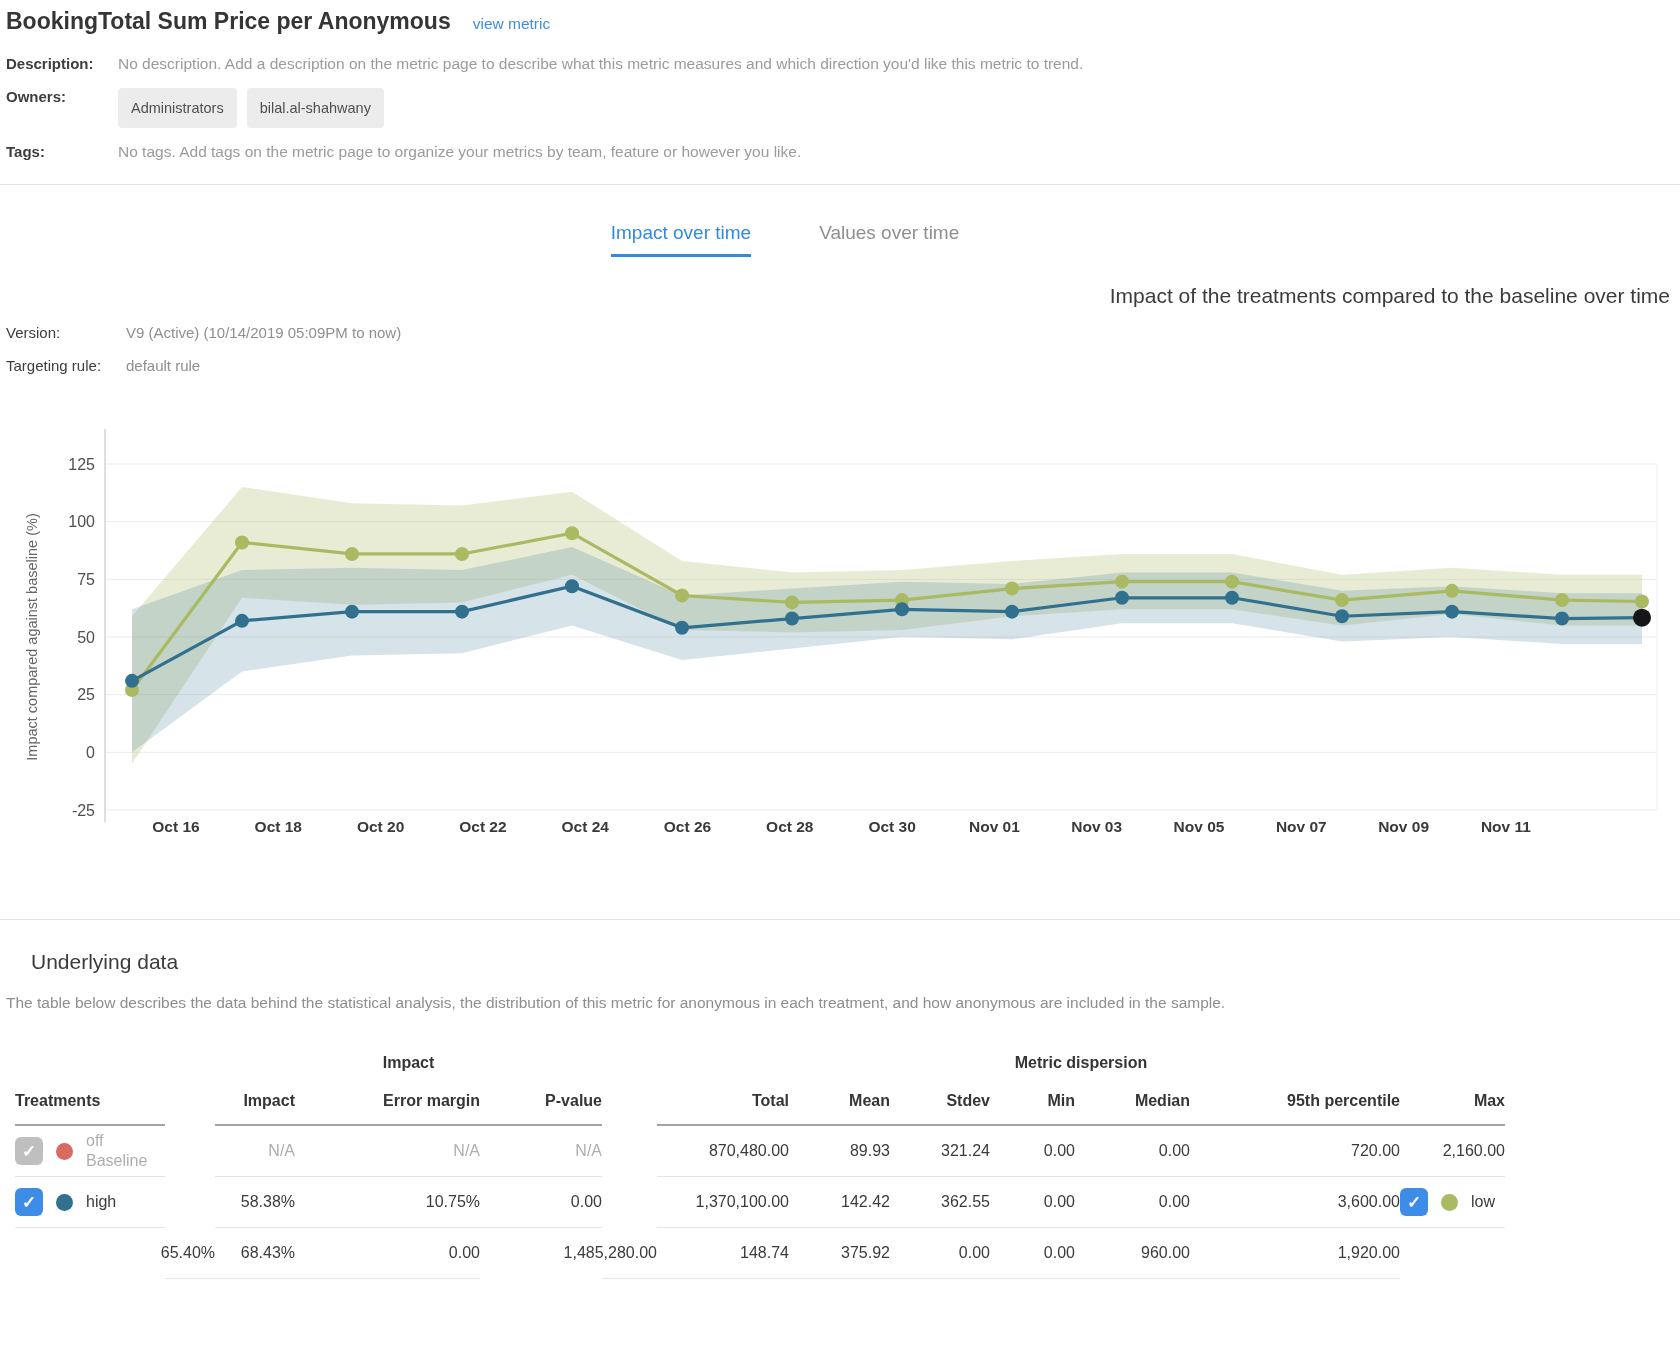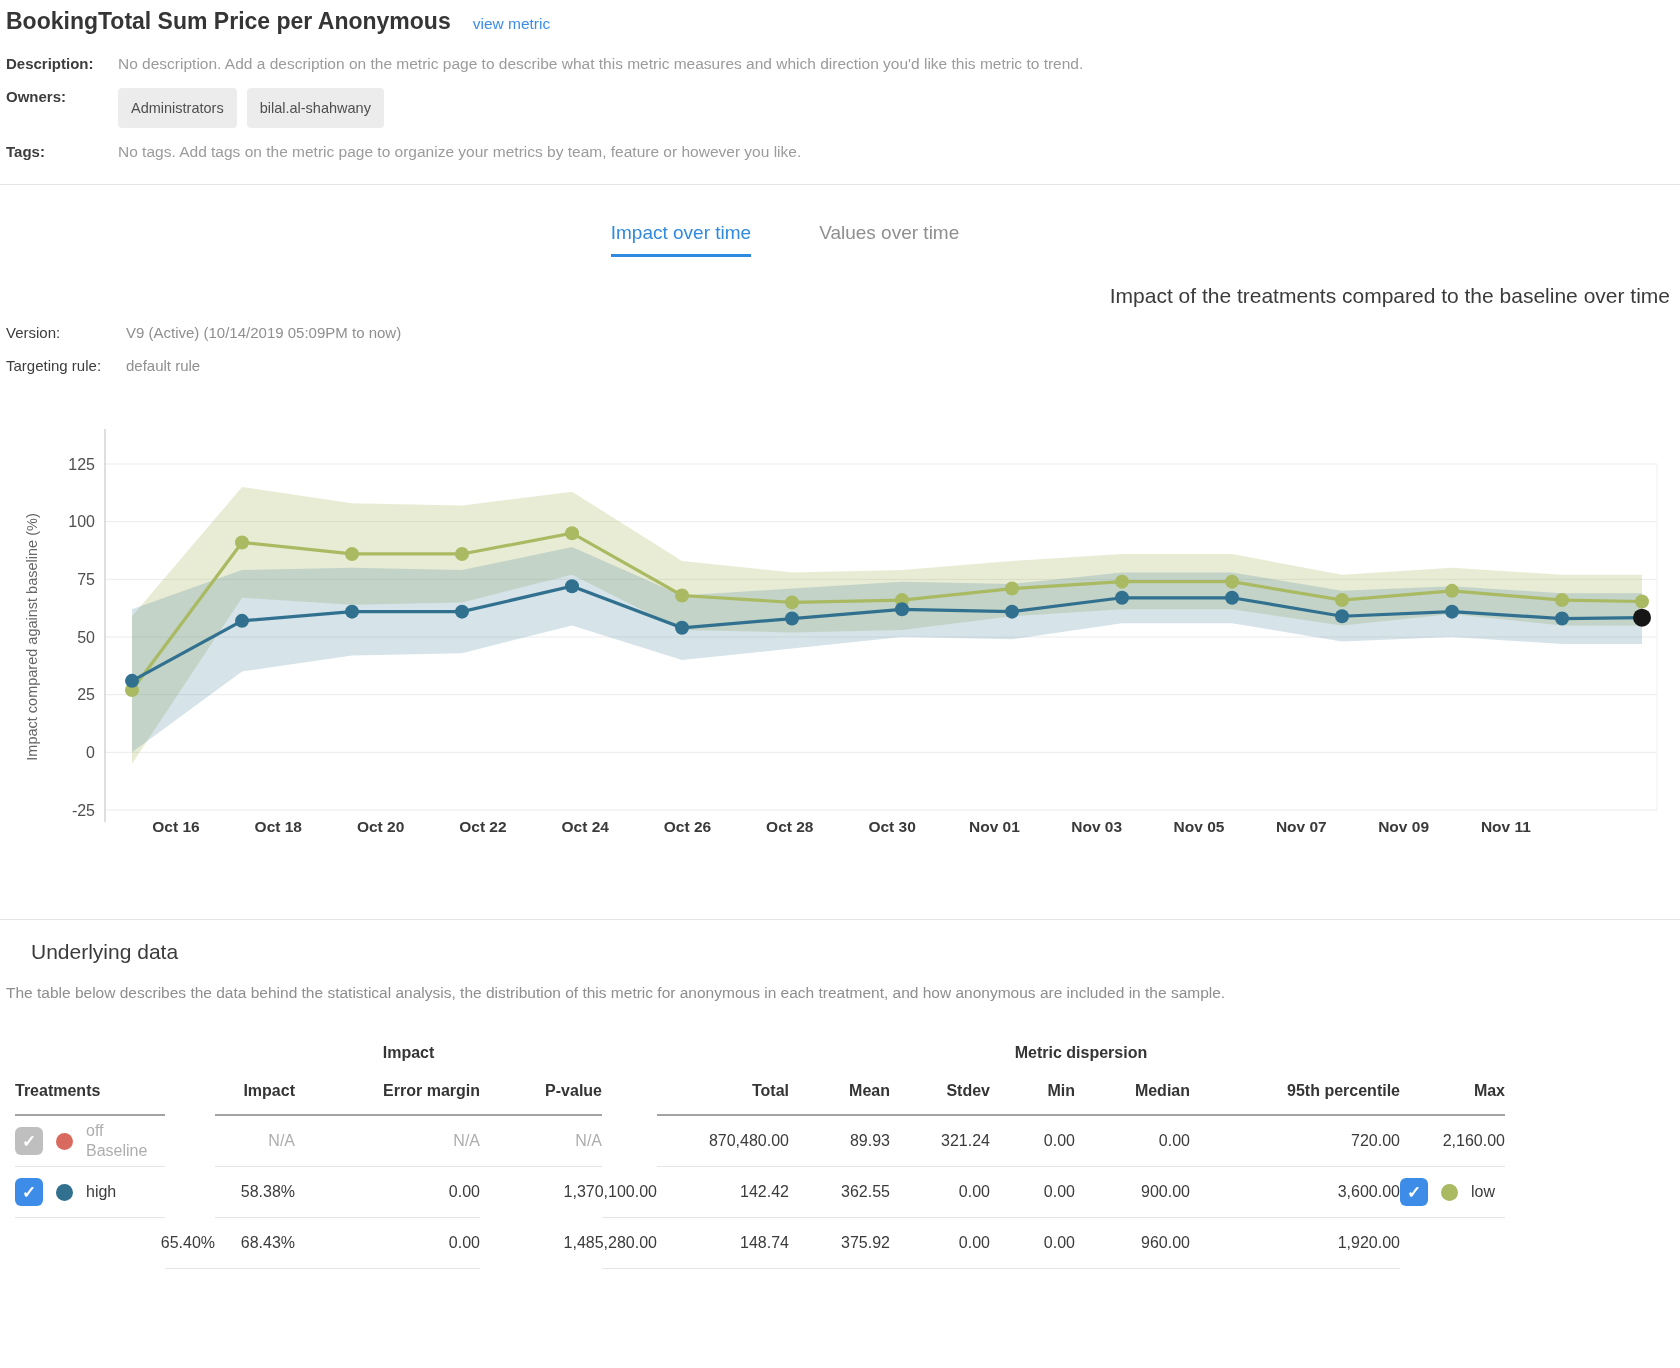--- a/index.html
+++ b/index.html
@@ -26,21 +26,21 @@
   
   .section-title{font-size:21px;color:#3b3b3b;margin-top:27px;text-align:right;}
   .kv{display:flex;margin-top:16px;}
   .kv-label{width:120px;flex:0 0 120px;font-size:15px;color:#3d3d3d;}
   .kv-value{font-size:15px;color:#8f8f8f;}
   
   .chart-wrap{position:relative;margin-top:30px;height:445px;}
   .y-axis-title{position:absolute;left:32px;top:233px;transform:translate(-50%,-50%) rotate(-90deg);white-space:nowrap;font-size:14.5px;color:#666;}
   .div2{margin-top:70px;}
   
-  .ud-title{font-size:21px;color:#3b3b3b;margin-top:20px;padding-left:31px;}
+  .ud-title{font-size:21px;color:#3b3b3b;margin-top:30px;padding-left:31px;}
   .ud-desc{font-size:15.5px;color:#8e8e8e;margin-top:20px;}
   .dtable{display:grid;grid-template-columns:150px 50px 80px 185px 122px 55px 132px 101px 100px 85px 115px 210px 105px;margin:42px 0 0 15px;width:1490px;}
   .group{text-align:center;font-weight:700;font-size:16px;color:#353535;padding-bottom:16px;}
   .h-cell{font-weight:700;font-size:16px;color:#353535;text-align:right;padding:4px 0 14px 0;border-bottom:2px solid #a3a3a3;}
   .h-cell.left{text-align:left;}
   .cell{border-bottom:1px solid #e5e5e5;display:flex;align-items:center;min-height:50px;font-size:16px;color:#3b3b3b;}
   .cell.num{justify-content:flex-end;}
   .cell.treat{gap:13px;}
   .muted{color:#aeaeae;}
   .cb{width:28px;height:28px;border-radius:6px;color:#fff;font-size:17px;font-weight:700;display:flex;align-items:center;justify-content:center;flex:0 0 28px;cursor:pointer;}
@@ -205,28 +205,28 @@
     <div class="cell num">0.00</div>
     <div class="cell num">720.00</div>
     <div class="cell num">2,160.00</div>
     <div class="cell treat">
       <span class="cb cb-blue">✓</span>
       <span class="dot" style="background:#31718f"></span>
       <span class="tname">high</span>
     </div>
     <div class="sp"></div>
     <div class="cell num">58.38%</div>
+    <div class="cell num">10.75%</div>
     <div class="cell num">0.00</div>
     <div class="sp"></div>
     <div class="cell num">1,370,100.00</div>
     <div class="cell num">142.42</div>
     <div class="cell num">362.55</div>
     <div class="cell num">0.00</div>
     <div class="cell num">0.00</div>
-    <div class="cell num">900.00</div>
     <div class="cell num">3,600.00</div>
     <div class="cell treat">
       <span class="cb cb-blue">✓</span>
       <span class="dot" style="background:#a9ba62"></span>
       <span class="tname">low</span>
     </div>
     <div class="sp"></div>
     <div class="cell num">65.40%</div>
     <div class="cell num">68.43%</div>
     <div class="cell num">0.00</div>

